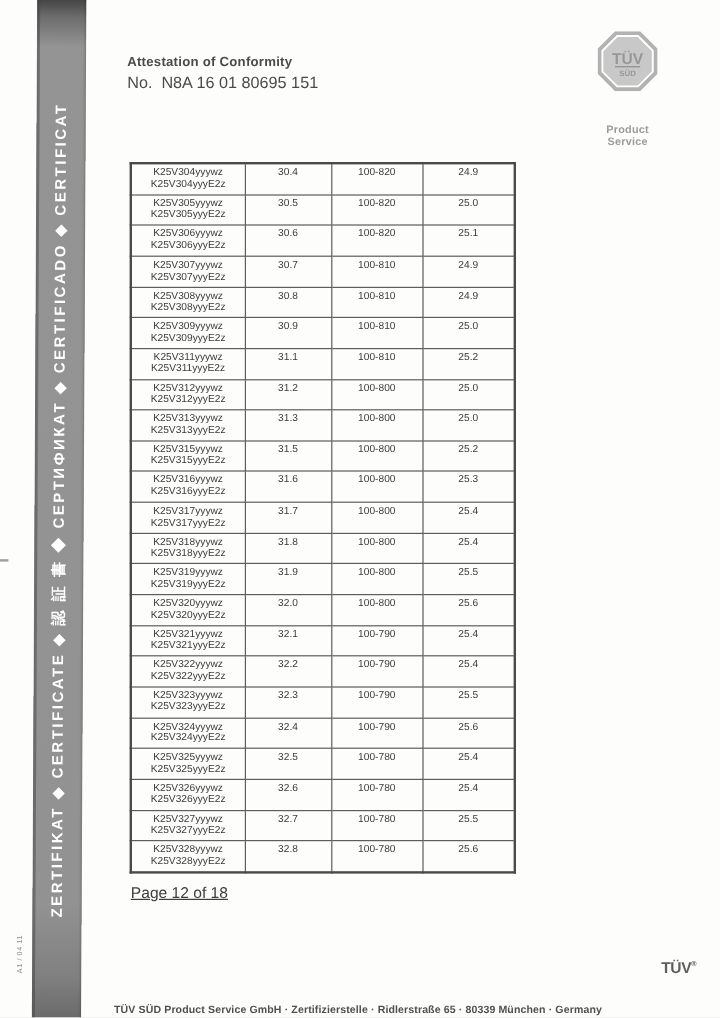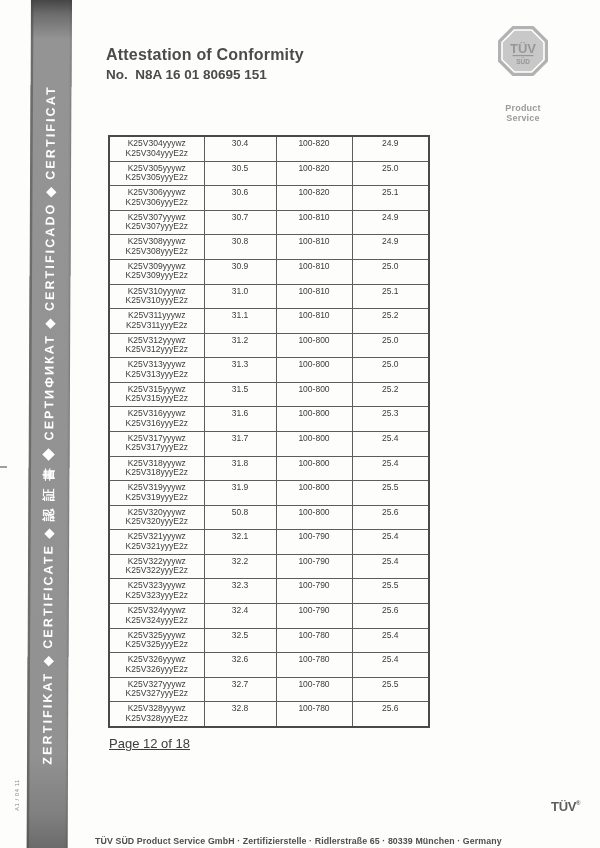--- a/index.html
+++ b/index.html
@@ -25,22 +25,22 @@
   }
   .side-code{
     position:absolute;left:-7px;top:784px;width:48px;
     transform:rotate(-90deg);
     font-size:6px;color:#8b8b8b;letter-spacing:.5px;white-space:nowrap;
   }
   .fold-mark{position:absolute;left:0;top:466px;width:7px;height:2px;background:#9f9f9f;}
 
   
   .header-block{position:absolute;left:106px;top:46px;color:#4b4b4b;}
-  .header-title{font-size:16px;font-weight:bold;letter-spacing:.2px;}
-  .header-number{font-size:13.5px;font-weight:bold;margin-top:3px;white-space:pre;}
+  .header-title{font-size:11px;font-weight:bold;letter-spacing:.2px;}
+  .header-number{font-size:13.5px;font-weight:normal;margin-top:3px;white-space:pre;}
 
   
   .logo{position:absolute;left:494px;top:26px;width:58px;text-align:center;}
   .logo svg{display:block;margin:0 auto;}
   .logo-caption{margin-top:27px;font-size:9px;font-weight:bold;color:#9b9b9b;letter-spacing:.2px;}
 
   
   table.conformity{
     position:absolute;left:108px;top:135px;width:320px;height:593px;
     border-collapse:collapse;table-layout:fixed;
@@ -151,29 +151,20 @@
           <td class="model-cell">
             <div>K25V309yyywz</div>
             <div>K25V309yyyE2z</div>
           </td>
           <td class="value-cell">30.9</td>
           <td class="value-cell">100-810</td>
           <td class="value-cell">25.0</td>
         </tr>
         <tr>
           <td class="model-cell">
-            <div>K25V310yyywz</div>
-            <div>K25V310yyyE2z</div>
-          </td>
-          <td class="value-cell">31.0</td>
-          <td class="value-cell">100-810</td>
-          <td class="value-cell">25.1</td>
-        </tr>
-        <tr>
-          <td class="model-cell">
             <div>K25V311yyywz</div>
             <div>K25V311yyyE2z</div>
           </td>
           <td class="value-cell">31.1</td>
           <td class="value-cell">100-810</td>
           <td class="value-cell">25.2</td>
         </tr>
         <tr>
           <td class="model-cell">
             <div>K25V312yyywz</div>
@@ -235,21 +226,21 @@
           </td>
           <td class="value-cell">31.9</td>
           <td class="value-cell">100-800</td>
           <td class="value-cell">25.5</td>
         </tr>
         <tr>
           <td class="model-cell">
             <div>K25V320yyywz</div>
             <div>K25V320yyyE2z</div>
           </td>
-          <td class="value-cell">50.8</td>
+          <td class="value-cell">32.0</td>
           <td class="value-cell">100-800</td>
           <td class="value-cell">25.6</td>
         </tr>
         <tr>
           <td class="model-cell">
             <div>K25V321yyywz</div>
             <div>K25V321yyyE2z</div>
           </td>
           <td class="value-cell">32.1</td>
           <td class="value-cell">100-790</td>

